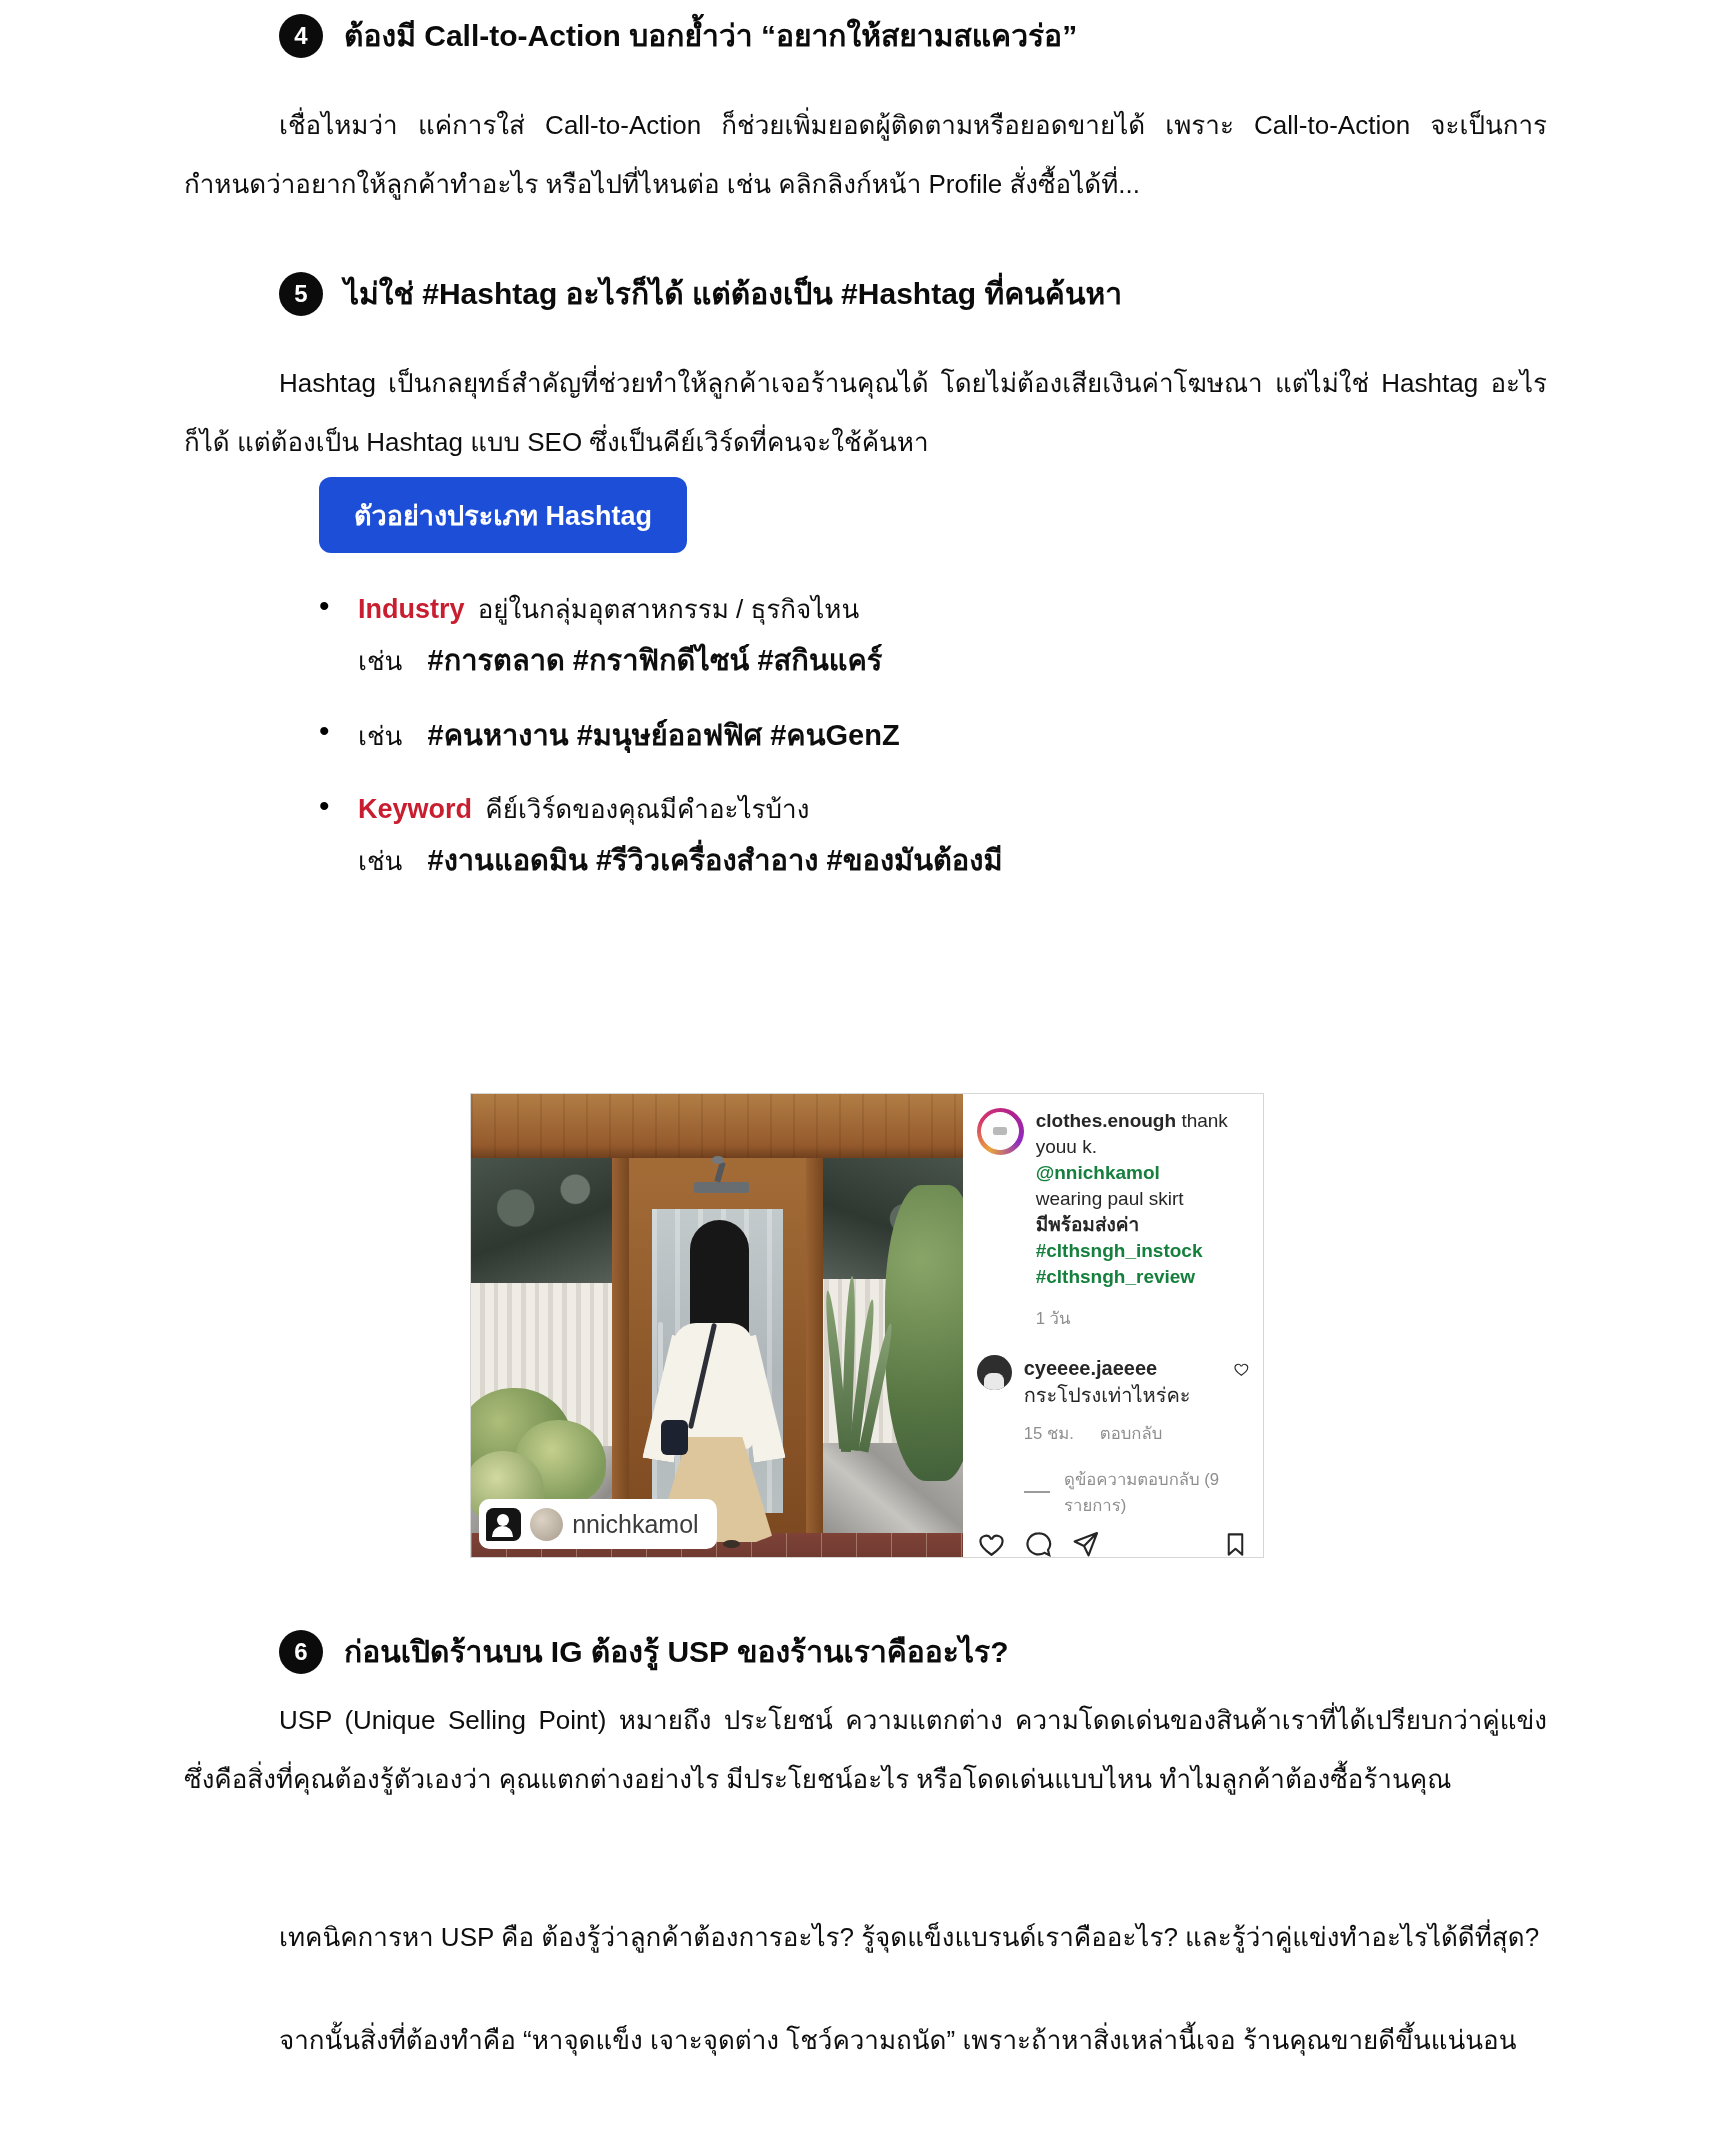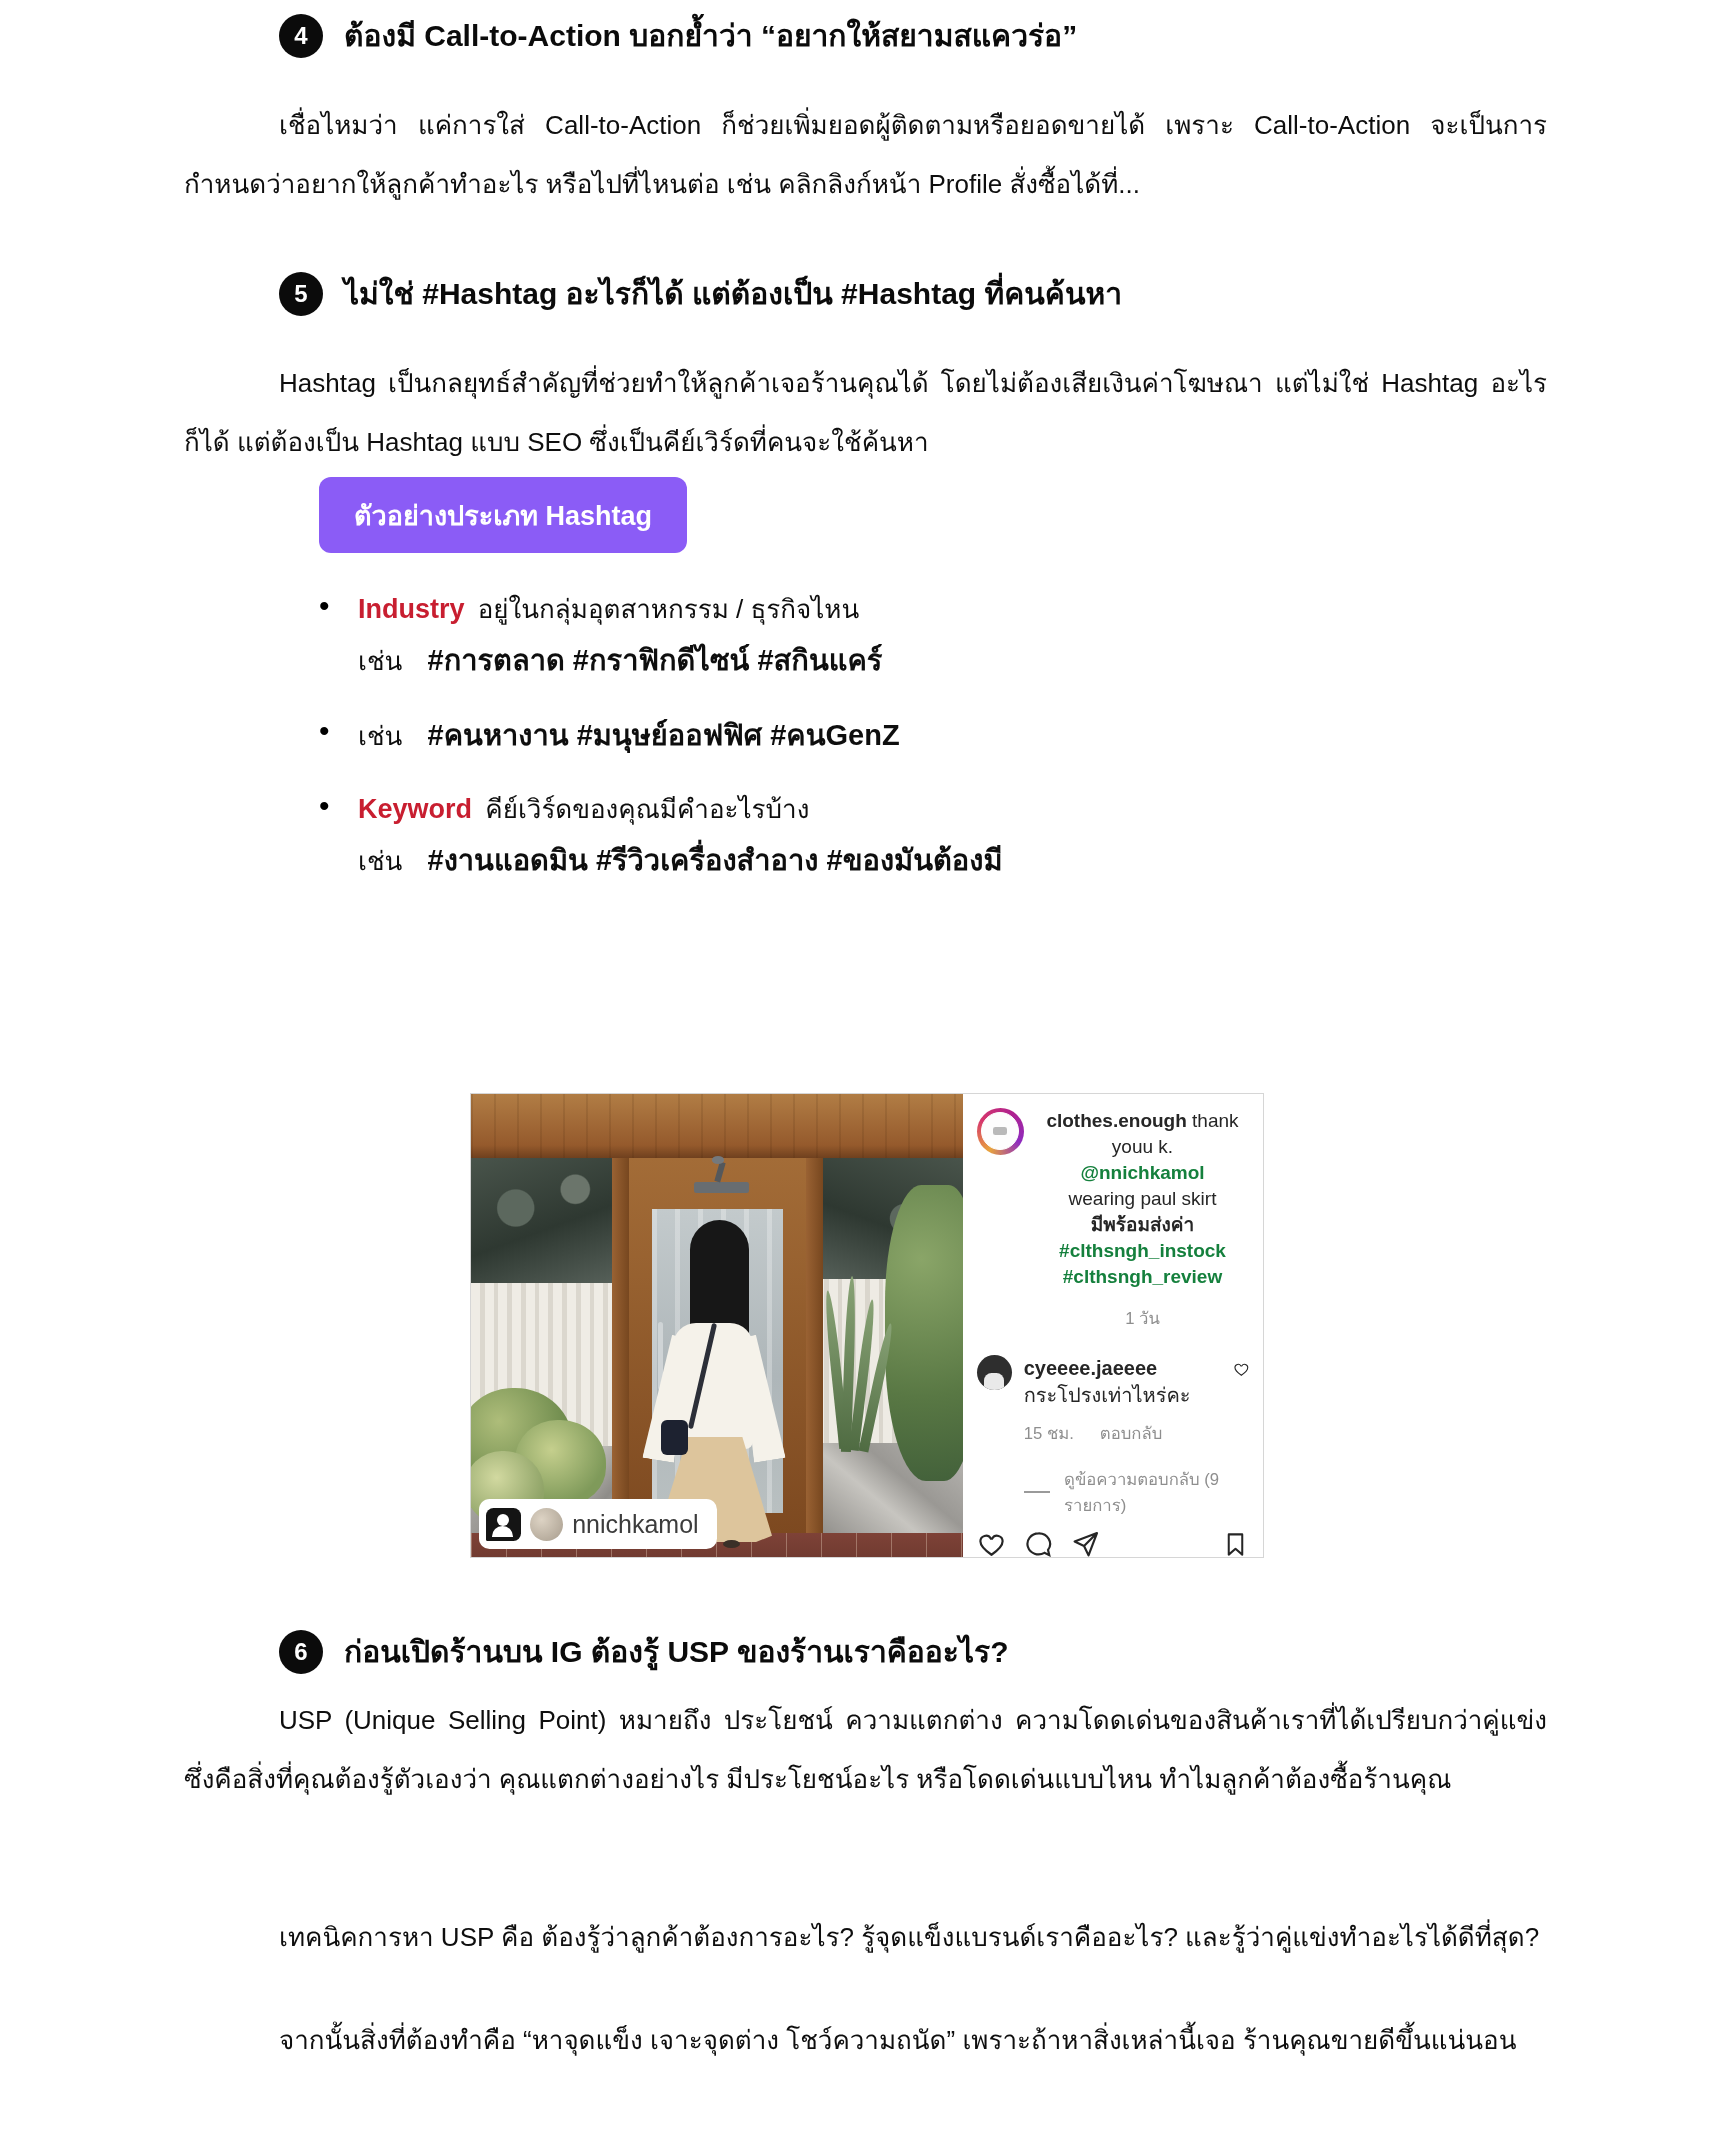--- a/index.html
+++ b/index.html
@@ -18,21 +18,21 @@
   }
   .h { font-size:30px; font-weight:700; color:#0b0b0b; letter-spacing:0; }
   
   .para {
     position:absolute; left:184px; width:1363px;
     font-size:26px; line-height:59px; text-align:justify; text-indent:95px; color:#0e0e0e;
   }
   
   .badge {
     position:absolute; left:319px; top:477px;
-    background:#8b5cf6; color:#fff; font-size:27px; font-weight:700;
+    background:#1d4ed8; color:#fff; font-size:27px; font-weight:700;
     padding:16.7px 35px; border-radius:12px;
   }
   
   .bullets { position:absolute; left:319px; top:584px; width:1108px; }
   .bullet { position:relative; padding-left:39px; margin-bottom:21px; }
   .bullet::before { content:"•"; position:absolute; left:0; top:4.6px; font-size:30px; color:#000; }
   .b-title { font-size:26px; line-height:50px; color:#0e0e0e; }
   .kw { color:#c81e30; font-weight:700; font-size:27px; margin-right:6px; }
   .b-example { font-size:26px; line-height:53px; color:#0e0e0e; }
   .b-example .tags { font-weight:700; font-size:29px; margin-left:18px; }
@@ -105,21 +105,21 @@
   .chip { position:absolute; left:7.6px; bottom:7.6px; height:50px; background:#fff; border-radius:10.6px;
     display:flex; align-items:center; gap:9px; padding:6px 18px 6px 7.6px; }
   .repost { position:relative; width:35px; height:33px; background:#141414; border-radius:7.6px 7.6px 7.6px 1.5px; flex:0 0 35px; }
   .repost::before { content:""; position:absolute; left:10.6px; top:6px; width:12px; height:12px; background:#fff; border-radius:50%; }
   .repost::after { content:""; position:absolute; left:6px; top:18px; width:21px; height:10.6px; background:#fff; border-radius:10.6px 10.6px 0 0; }
   .chip-avatar { width:33px; height:33px; border-radius:50%; flex:0 0 33px;
     background:radial-gradient(circle at 35% 35%,#ddd3c4,#a79c8d); }
   .chip-name { font-size:25px; color:#3c3c3c; }
   
   .ig-panel { flex:1; background:#fff; display:flex; flex-direction:column; padding:13.7px 13.7px 0 13.7px; color:#262626; }
-  .cap-row { display:flex; gap:12px;text-align:center; }
+  .cap-row { display:flex; gap:12px; }
   .avatar-ring { width:47px; height:47px; border-radius:50%; flex:0 0 47px;
     background:conic-gradient(from 210deg,#e8a33d,#d6366c,#b0228e,#8e2bbf,#e8a33d);
     display:flex; align-items:center; justify-content:center; }
   .avatar-inner { width:38px; height:38px; border-radius:50%; background:#fdfdfd; border:1.5px solid #fff;
     display:flex; align-items:center; justify-content:center; }
   .brand-mark { width:13.7px; height:7.6px; background:#b9b9b9; border-radius:2.3px; }
   .cap-text { font-size:19px; line-height:26px; }
   .cap-text b { font-weight:700; }
   .thb { font-weight:700; }
   .lnk { color:#15803d; text-decoration:none;font-weight:bold; }

